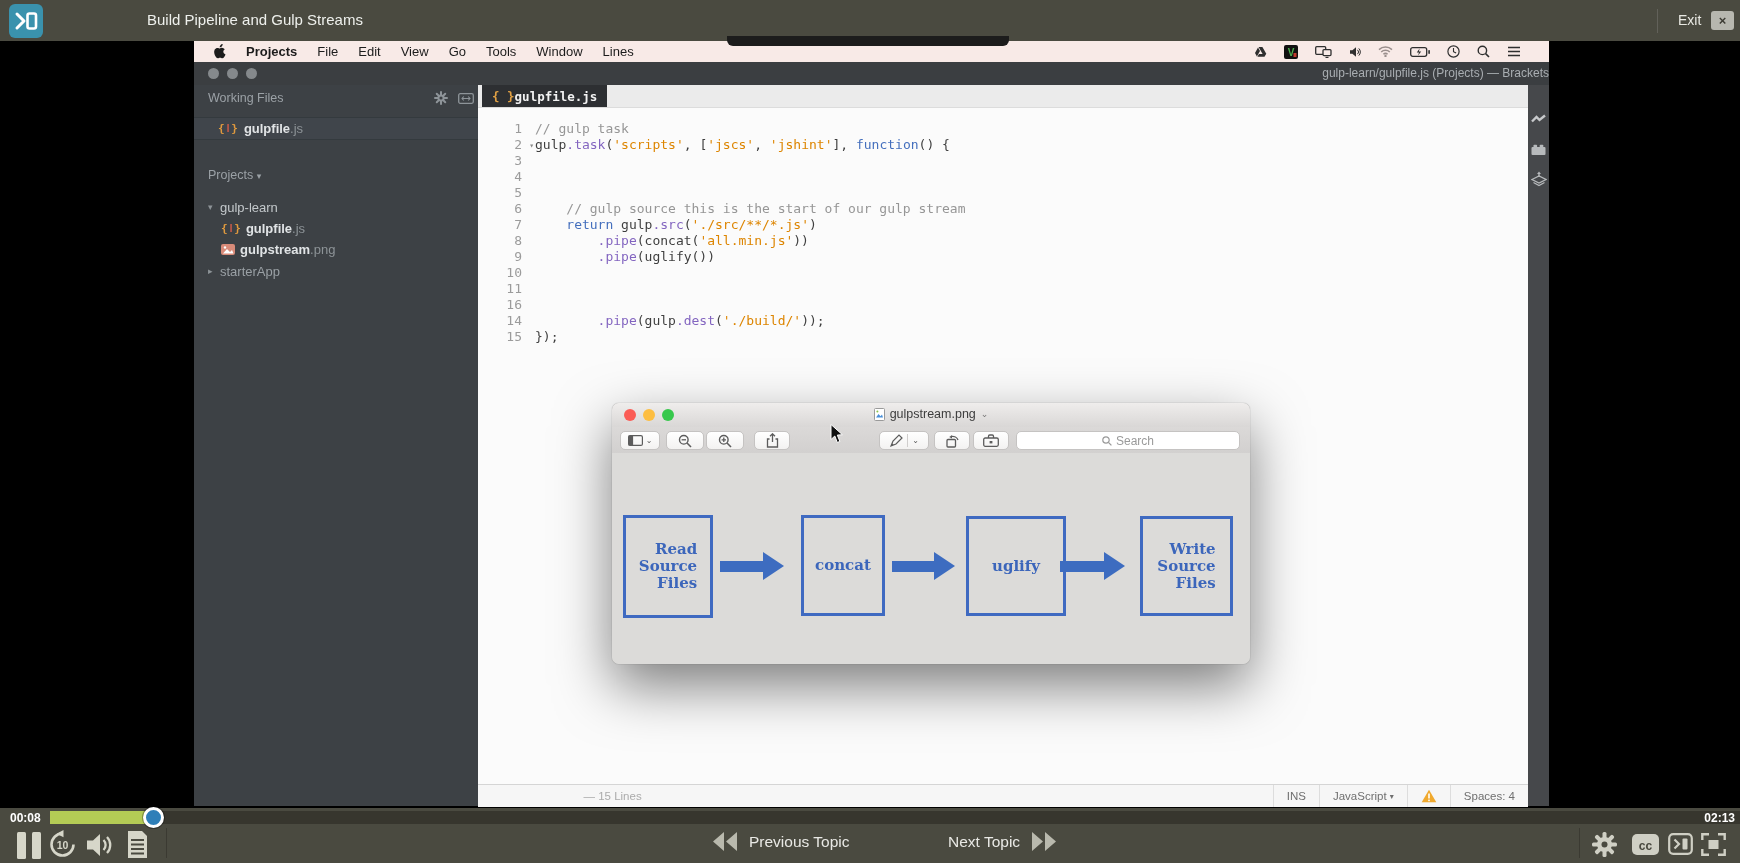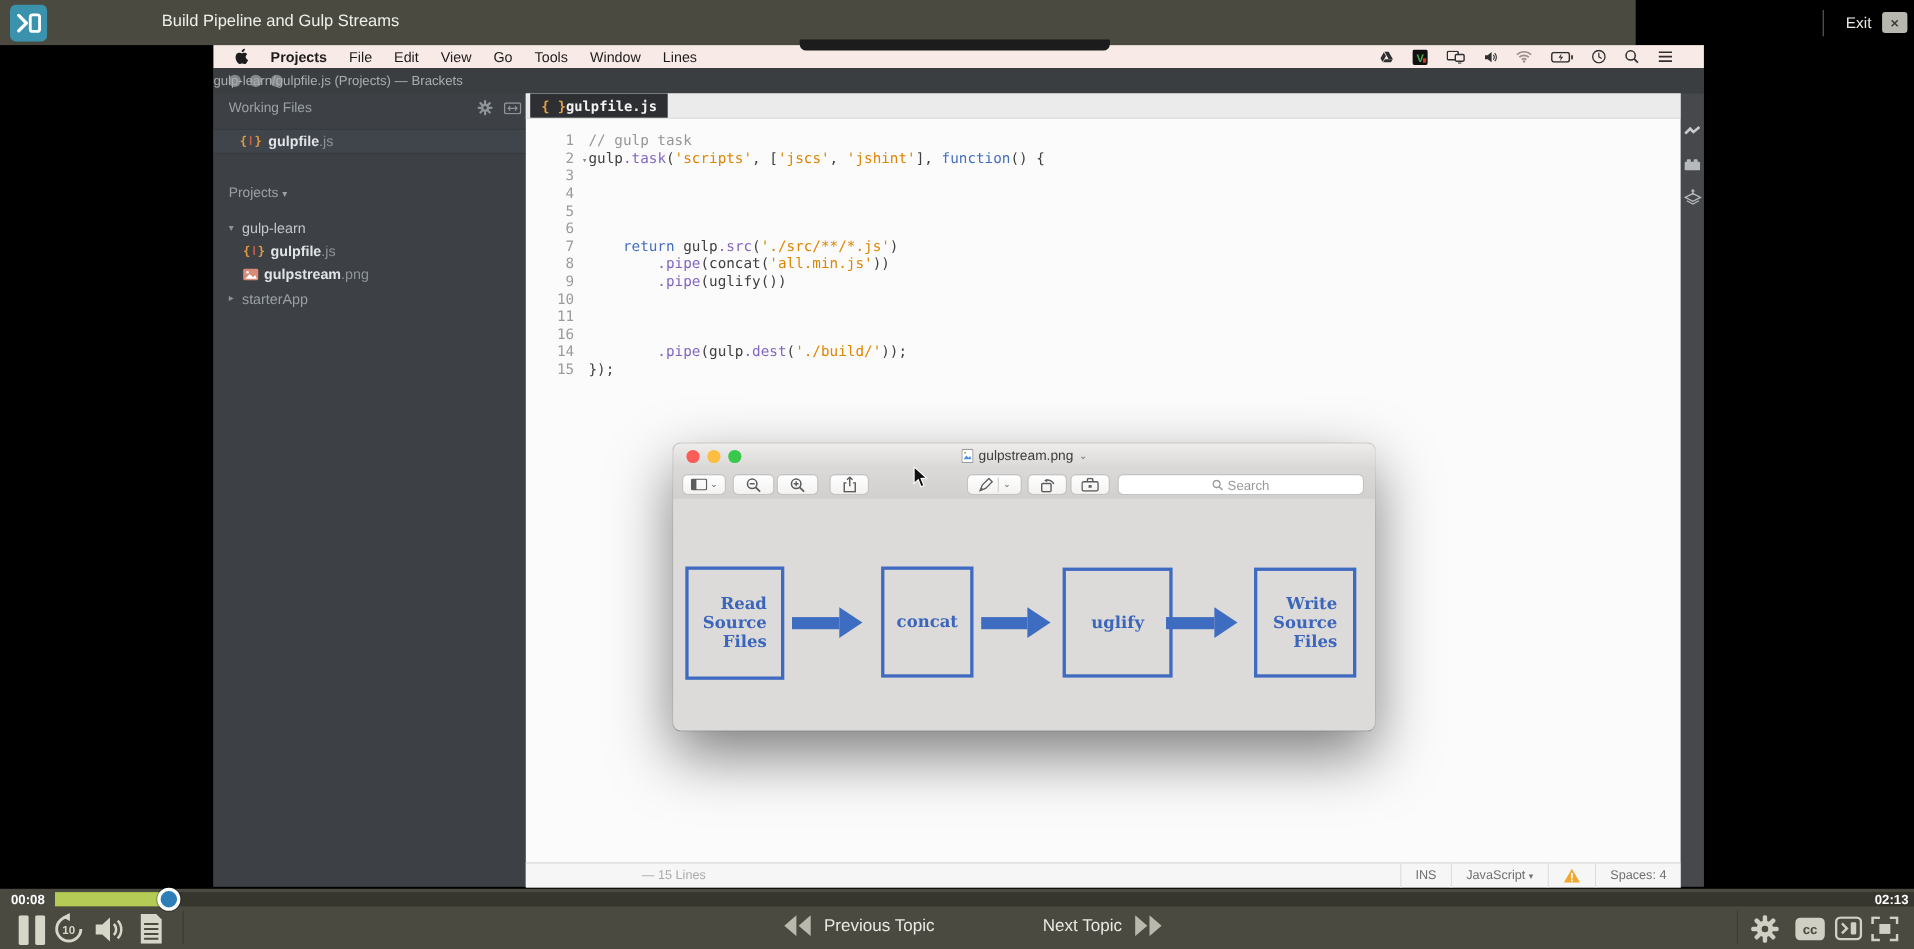--- a/index.html
+++ b/index.html
@@ -2,21 +2,21 @@
 <html><head>
 <meta charset="utf-8">
 <style>
   html,body{margin:0;padding:0;background:#000;}
   .stage{position:relative;width:1740px;height:863px;background:#000;overflow:hidden;
          font-family:"Liberation Sans",sans-serif;-webkit-font-smoothing:antialiased;}
   .abs{position:absolute;}
   button{background:none;border:none;padding:0;cursor:pointer;}
 
   
-  .topbar{position:absolute;left:0;top:0;width:1487px;height:41px;background:#4a4a40;display:flex;align-items:center;}
+  .topbar{position:absolute;left:0;top:0;width:1740px;height:41px;background:#4a4a40;display:flex;align-items:center;}
   .logo{position:absolute;left:9px;top:4px;width:34px;height:34px;}
   .ptitle{position:absolute;left:147px;top:11px;font-size:15px;color:#eef0ec;}
   .exit-div{position:absolute;left:1657px;top:9px;width:1px;height:24px;background:#62615a;}
   .exit-label{position:absolute;left:1678px;top:12px;font-size:14px;color:#e9e9e3;}
   .exit-btn{position:absolute;left:1711px;top:11px;width:23px;height:19px;background:#b7b7af;border-radius:3px;
             color:#3c3b33;font-weight:bold;font-size:13px;line-height:19px;text-align:center;}
   .notch{position:absolute;left:727px;top:36px;width:282px;height:10px;background:#1c1c1c;border-radius:0 0 6px 6px;z-index:4;}
 
   
   .video{position:absolute;left:194px;top:41px;width:1355px;height:765px;background:#000;}
@@ -27,21 +27,21 @@
   .menubar .mitem{margin-left:20px;}
   .menubar .bold{font-weight:bold;}
   .mb-apple{margin-left:19px;display:flex;}
   .mb-icons{margin-left:auto;display:flex;align-items:center;gap:17px;padding-right:28px;}
   .mb-icons svg{display:block;}
 
   
   .bwin{position:absolute;left:0;top:21px;width:1355px;height:744px;background:#3d4145;}
   .btitle{position:absolute;left:0;top:0;width:1355px;height:23px;background:#3b3e41;}
   .btitle .dot{position:absolute;top:6px;width:11px;height:11px;border-radius:50%;background:#85898c;}
-  .btitle-text{position:absolute;left:0;right:0;top:4px;text-align:left;font-size:12px;color:#a9aeb2;}
+  .btitle-text{position:absolute;left:0;right:0;top:4px;text-align:right;font-size:12px;color:#a9aeb2;}
 
   .sidebar{position:absolute;left:0;top:23px;width:284px;height:721px;background:#3d4145;font-size:13px;}
   .sb-header{position:absolute;left:14px;color:#9ba1a6;font-size:12.5px;}
   .wf-row{position:absolute;left:0;top:32px;width:284px;height:21px;background:#40454b;
           border-top:1px solid #343a3e;border-bottom:1px solid #343a3e;display:flex;align-items:center;}
   .jsicon{font-family:"DejaVu Sans Mono",monospace;font-weight:bold;font-size:11px;}
   .jsicon .br{color:#e09a3e;} .jsicon .bar{color:#cf5c49;}
   .fname{color:#e1e4e6;font-weight:bold;} .fext{color:#8d9397;font-weight:normal;}
   .tree-row{position:absolute;height:20px;display:flex;align-items:center;}
   .tri{color:#8d9397;font-size:9px;width:12px;display:inline-block;}
@@ -264,20 +264,21 @@
               <div class="code-row">
                 <span class="ln">4</span>
                 <span class="cd"></span>
               </div>
               <div class="code-row">
                 <span class="ln">5</span>
                 <span class="cd"></span>
               </div>
               <div class="code-row">
                 <span class="ln">6</span>
+                <span class="cd"><span class="tk-c">    // gulp source this is the start of our gulp stream</span></span>
               </div>
               <div class="code-row">
                 <span class="ln">7</span>
                 <span class="cd"><span class="tk-k">    return</span><span class="tk-p"> gulp</span><span class="tk-m">.src</span><span class="tk-p">(</span><span class="tk-s">'./src/**/*.js'</span><span class="tk-p">)</span></span>
               </div>
               <div class="code-row">
                 <span class="ln">8</span>
                 <span class="cd"><span class="tk-m">        .pipe</span><span class="tk-p">(concat(</span><span class="tk-s">'all.min.js'</span><span class="tk-p">))</span></span>
               </div>
               <div class="code-row">

